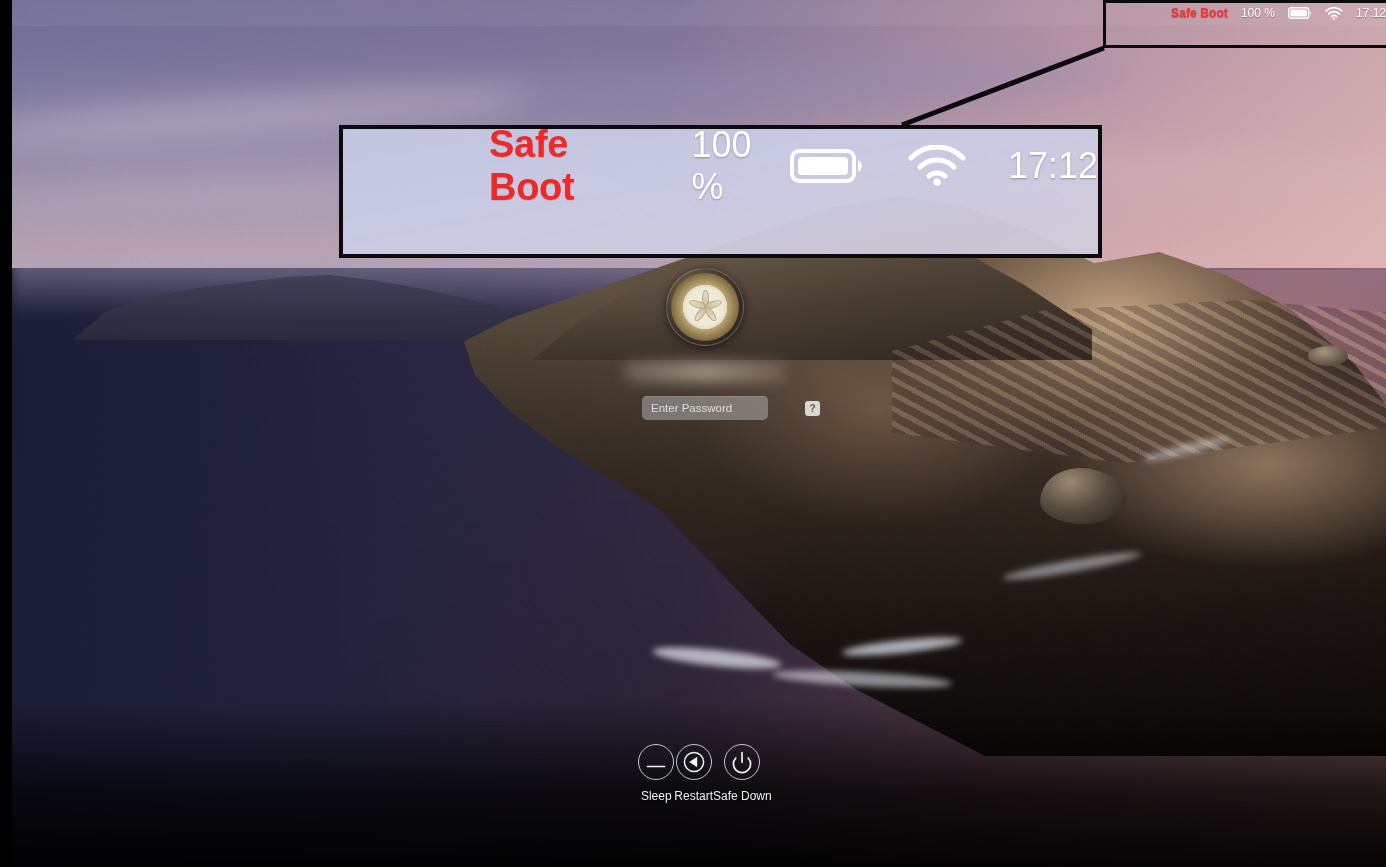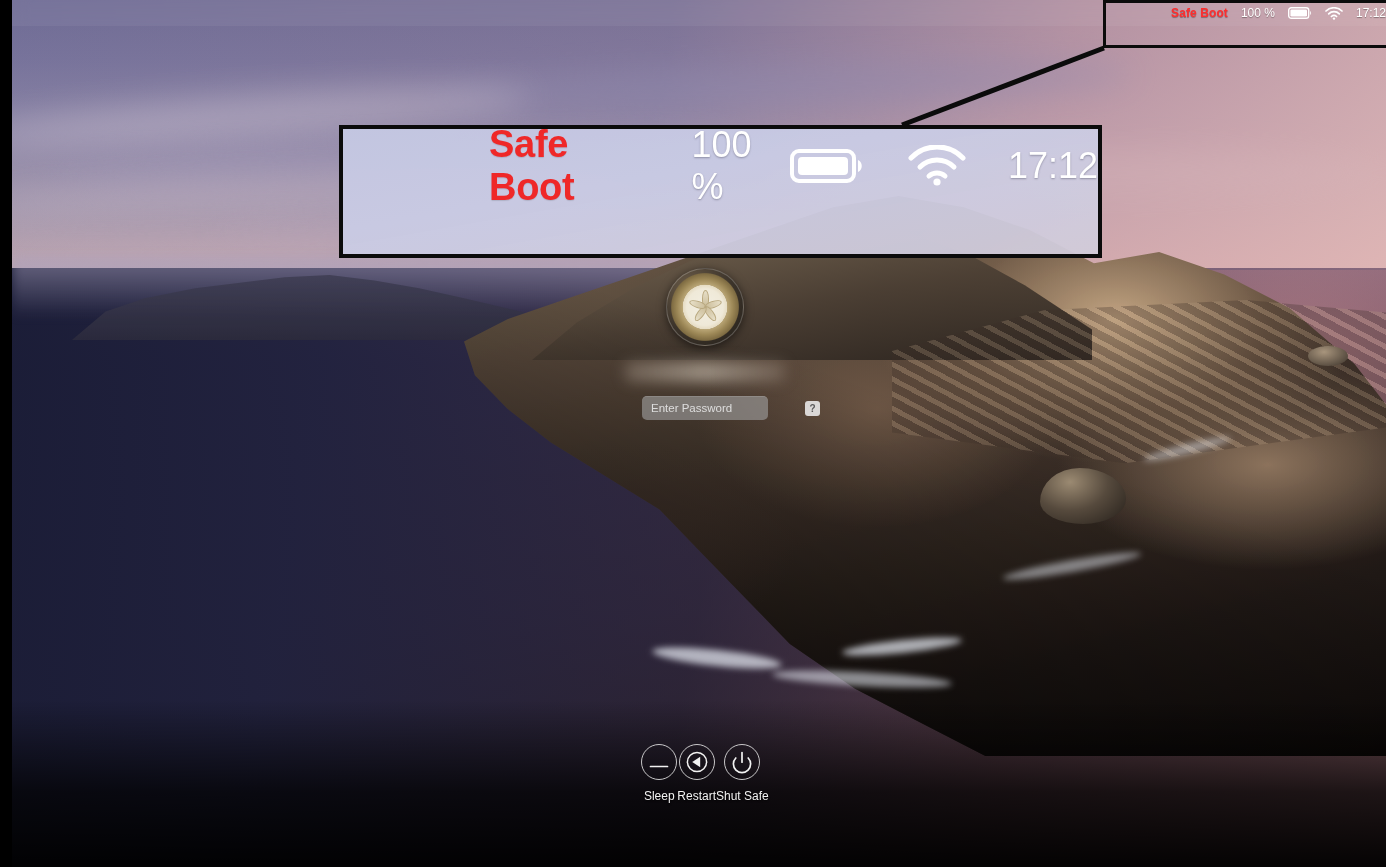--- a/index.html
+++ b/index.html
@@ -420,21 +420,21 @@
       <span class="plabel">Restart</span>
     </div>
 
     <div class="pbtn">
       <span class="glyph">
         <svg width="30" height="30" viewBox="0 0 30 30">
           <path d="M8.8 11.0 A8.6 8.6 0 1 0 21.2 11.0" fill="none" stroke="#f2f2f2" stroke-width="1.7" stroke-linecap="round"></path>
           <line x1="15" y1="5.6" x2="15" y2="15.2" stroke="#f2f2f2" stroke-width="1.7" stroke-linecap="round"></line>
         </svg>
       </span>
-      <span class="plabel">Shut Safe</span>
+      <span class="plabel">Safe Down</span>
     </div>
 
   </div>
 
   <div id="menubar-highlight"></div>
 
   <svg id="leader-svg">
     <polyline points="1092,48 890,125" fill="none" stroke="#0b0b0b" stroke-width="5"></polyline>
   </svg>
 

